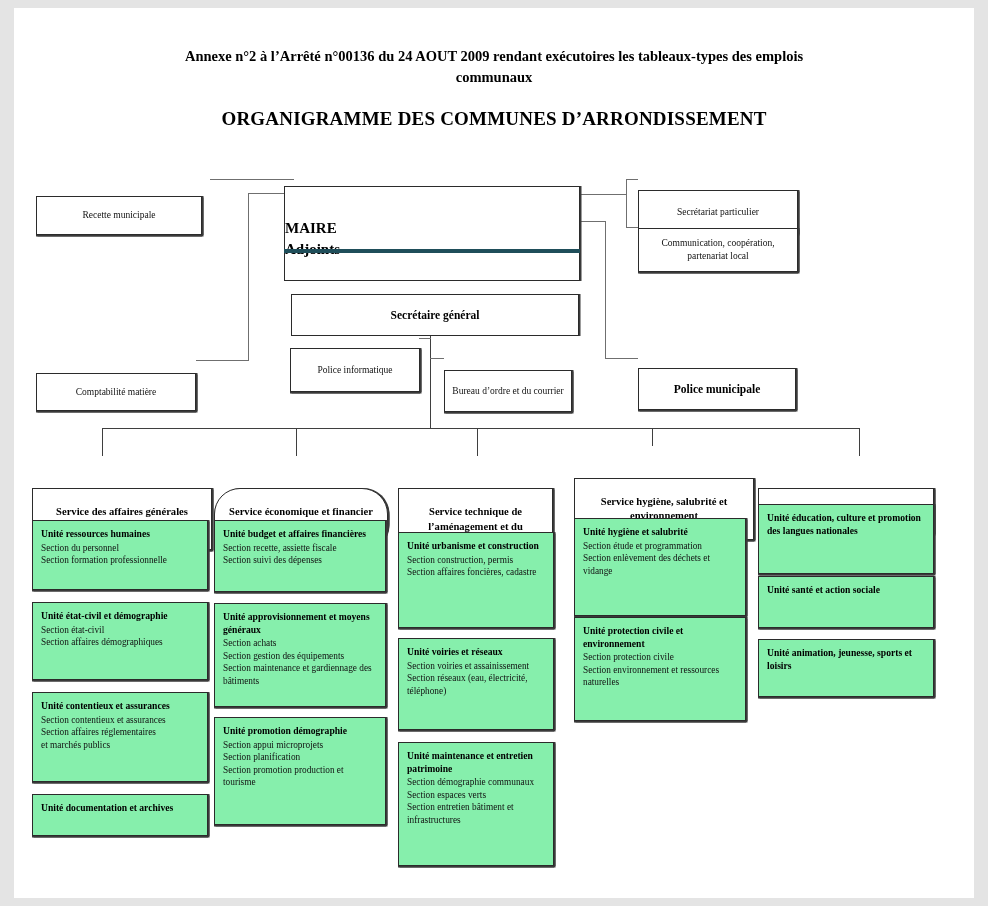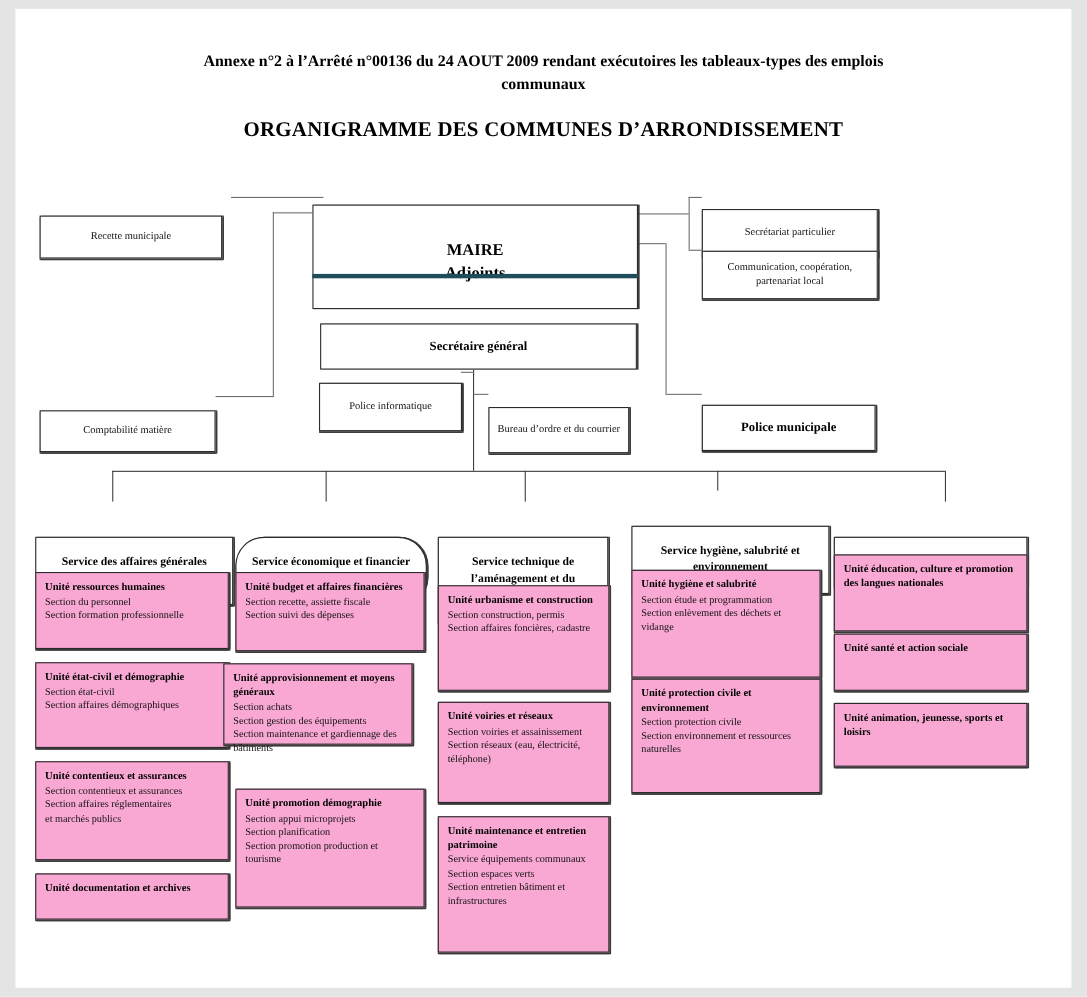--- a/index.html
+++ b/index.html
@@ -66,21 +66,21 @@
   }
 
   .t-small   { font-size: 9.5px; line-height: 13px; color: #111; }
   .t-mid     { font-size: 11.5px; line-height: 15px; font-weight: bold; color: #000; }
   .t-big     { font-size: 15px; line-height: 21px; font-weight: bold; color: #000; }
 
   
   .unit {
     position: absolute;
     box-sizing: border-box;
-    background: #f9a8d4;
+    background: #86efac;
     border: 1.4px solid #2b2b2b;
     box-shadow: 1.5px 0 0 0 #3a3a3a, 0 1.5px 0 0 #3a3a3a, 1.5px 1.5px 0 0 #3a3a3a;
     padding: 7px 8px 4px 8px;
     z-index: 5;
   }
   .unit .u-title {
     font-size: 9.6px;
     line-height: 12.5px;
     font-weight: bold;
     color: #000;
@@ -144,21 +144,21 @@
   <div class="v dk" style="left:282px; top:420px; height:28px;"></div>
   <div class="v dk" style="left:463px; top:420px; height:28px;"></div>
   <div class="v dk" style="left:638px; top:420px; height:18px;"></div>
   <div class="v dk" style="left:845px; top:420px; height:28px;"></div>
 
   <div class="box thick shadow-br ctr" style="left:22px; top:156px; width:166px; height:39px;">
     <span class="t-small">Recette municipale</span>
   </div>
 
   <div class="box thick shadow-r" style="left:270px; top:146px; width:296px; height:95px;">
-    <div style="position:absolute; left:0; top:31px; width:100%; text-align:center;">
+    <div style="position:absolute; left:0; top:31px; width:100%; text-align:left;">
       <div class="t-big">MAIRE</div>
       <div class="t-big">Adjoints</div>
     </div>
   </div>
   <div class="accent-bar" style="left:270px; top:241px; width:296px; height:4px;"></div>
 
   <div class="box thick shadow-r ctr" style="left:277px; top:254px; width:288px; height:42px;">
     <span class="t-mid">Secrétaire général</span>
   </div>
 
@@ -228,21 +228,21 @@
   <div class="unit" style="left:18px; top:786px; width:176px; height:42px;">
     <div class="u-title">Unité documentation et archives</div>
   </div>
 
   <div class="unit" style="left:200px; top:512px; width:172px; height:72px;">
     <div class="u-title">Unité budget et affaires financières</div>
     <div class="u-line">Section recette, assiette fiscale</div>
     <div class="u-line">Section suivi des dépenses</div>
   </div>
 
-  <div class="unit" style="left:189px; top:595px; width:172px; height:74px;">
+  <div class="unit" style="left:200px; top:595px; width:172px; height:104px;">
     <div class="u-title">Unité approvisionnement et moyens généraux</div>
     <div class="u-line">Section achats</div>
     <div class="u-line">Section gestion des équipements</div>
     <div class="u-line">Section maintenance et gardiennage des bâtiments</div>
   </div>
 
   <div class="unit" style="left:200th; top:709px; width:172px; height:108px; left:200px;">
     <div class="u-title">Unité promotion démographie</div>
     <div class="u-line">Section appui microprojets</div>
     <div class="u-line">Section planification</div>
@@ -256,21 +256,21 @@
   </div>
 
   <div class="unit" style="left:384px; top:630px; width:156px; height:92px;">
     <div class="u-title">Unité voiries et réseaux</div>
     <div class="u-line">Section voiries et assainissement</div>
     <div class="u-line">Section réseaux (eau, électricité, téléphone)</div>
   </div>
 
   <div class="unit" style="left:384px; top:734px; width:156px; height:124px;">
     <div class="u-title">Unité maintenance et entretien patrimoine</div>
-    <div class="u-line">Service équipements communaux</div>
+    <div class="u-line">Section démographie communaux</div>
     <div class="u-line">Section espaces verts</div>
     <div class="u-line">Section entretien bâtiment et infrastructures</div>
   </div>
 
   <div class="unit" style="left:560px; top:510px; width:172px; height:98px;">
     <div class="u-title">Unité hygiène et salubrité</div>
     <div class="u-line">Section étude et programmation</div>
     <div class="u-line">Section enlèvement des déchets et vidange</div>
   </div>
 

